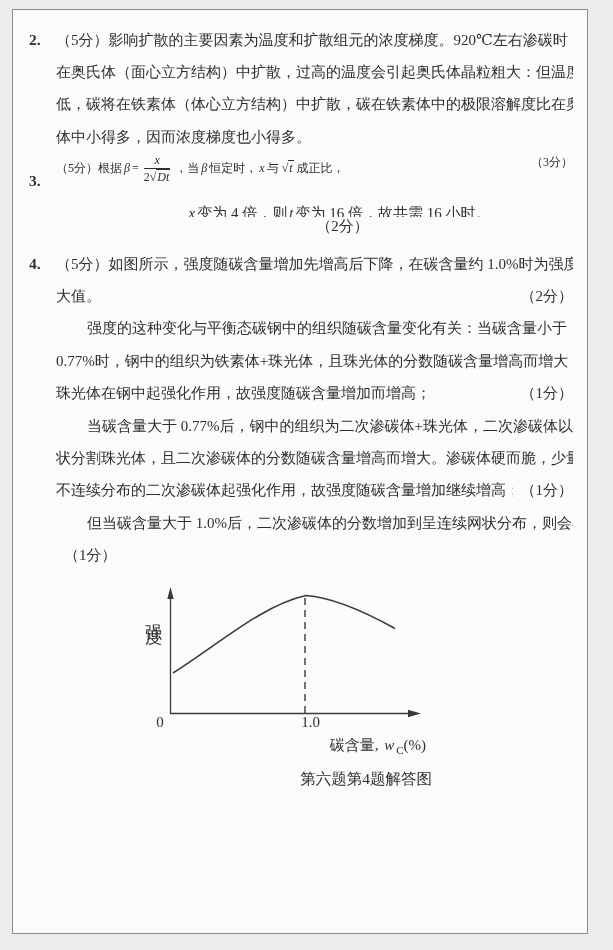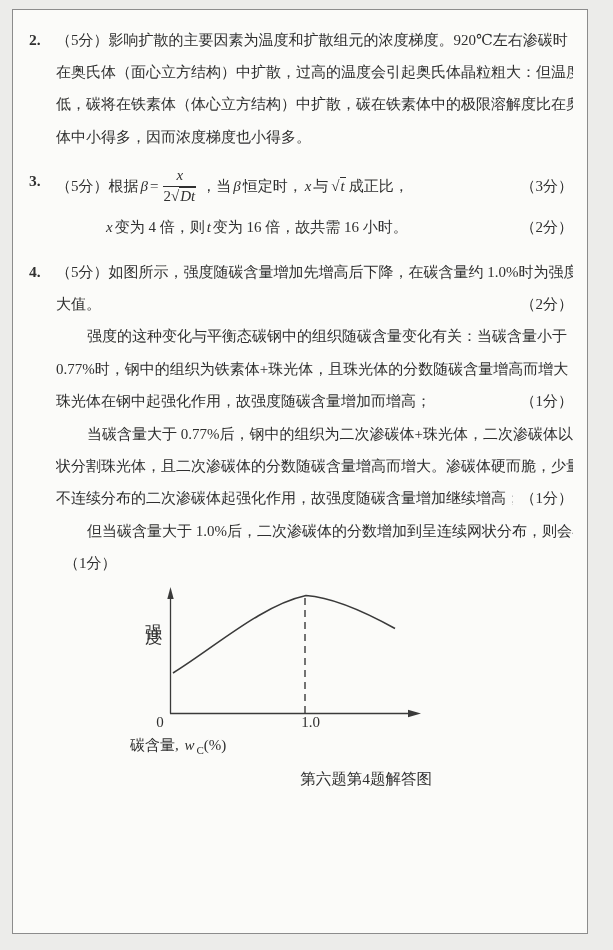--- a/index.html
+++ b/index.html
@@ -15,40 +15,40 @@
     padding:14px 14px 0 16px;
   }
   .item{display:flex;}
   .item .num{width:27px;font-size:15.5px;line-height:32.4px;font-weight:bold;}
   .item .body{flex:1;min-width:0;}
   .line{height:32.4px;display:flex;align-items:center;justify-content:space-between;
         font-size:15px;white-space:nowrap;}
   .line .lt{overflow:hidden;}
   .line .score{margin-left:8px;flex:none;}
   .indent2{padding-left:31px;}
-  .indent3{padding-left:48px;}
-  .frow{height:50px;margin-top:8px;display:flex;align-items:center;
-        justify-content:space-between;font-size:15px;white-space:nowrap;}
+  .indent3{padding-left:48px;flex-direction:column;}
+  .frow{height:50px;margin-top:0;display:flex;align-items:flex-start;
+        justify-content:space-between;font-size:12px;white-space:nowrap;}
   .frow .fleft{display:flex;align-items:center;}
   .item4{margin-top:12px;}
   .var{font-style:italic;padding:0 2px;}
   .frac{display:inline-block;text-align:center;vertical-align:middle;margin:0 5px;}
   .frac .ftop{display:block;border-bottom:1px solid #2f2f2f;padding:0 8px 2px;line-height:1.05;}
   .frac .fbot{display:block;padding-top:2px;line-height:1.05;}
   .sqrt{white-space:nowrap;}
   .sqrt .rsign{font-style:normal;}
   .sqrt .rad{border-top:1px solid #2f2f2f;padding:0 1px;}
   
   .figure{position:absolute;left:130px;top:585px;width:340px;height:230px;}
   .figure svg{position:absolute;left:0;top:0;}
   .ylabel{position:absolute;left:12px;top:26px;writing-mode:vertical-rl;
           text-orientation:upright;font-size:17px;letter-spacing:3px;}
   .tick0{position:absolute;left:20px;top:129px;width:20px;text-align:center;font-size:15px;}
   .tick1{position:absolute;left:160px;top:129px;width:30px;text-align:right;font-size:15px;}
-  .xlabel{position:absolute;left:0;top:151px;width:296px;text-align:left;font-size:15px;font-family:Liberation Serif, serif;}
+  .xlabel{position:absolute;left:0;top:151px;width:296px;text-align:right;font-size:15px;font-family:Liberation Serif, serif;}
   .xlabel sub{font-size:11px;}
   .caption{position:absolute;left:2px;top:184px;width:300px;text-align:right;font-size:15.5px;}
 </style>
 </head>
 <body>
 
 <div class="page">
 
   <div class="item">
     <div class="num">2.</div>

